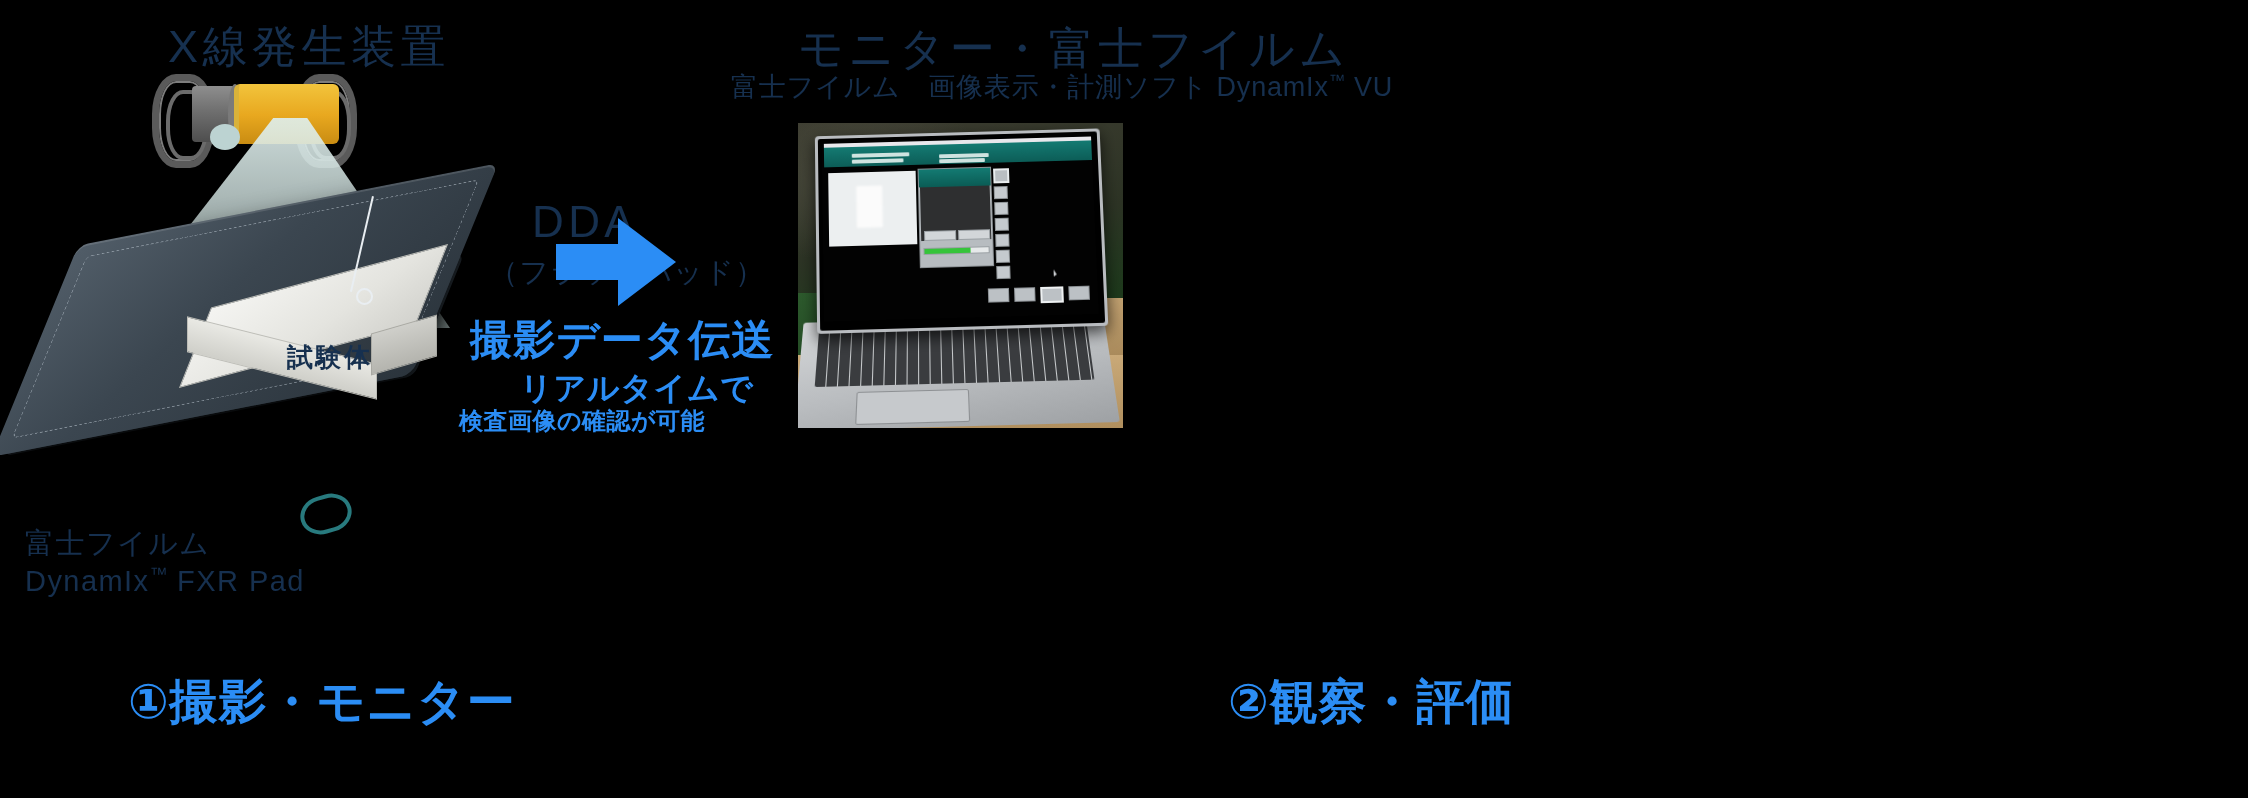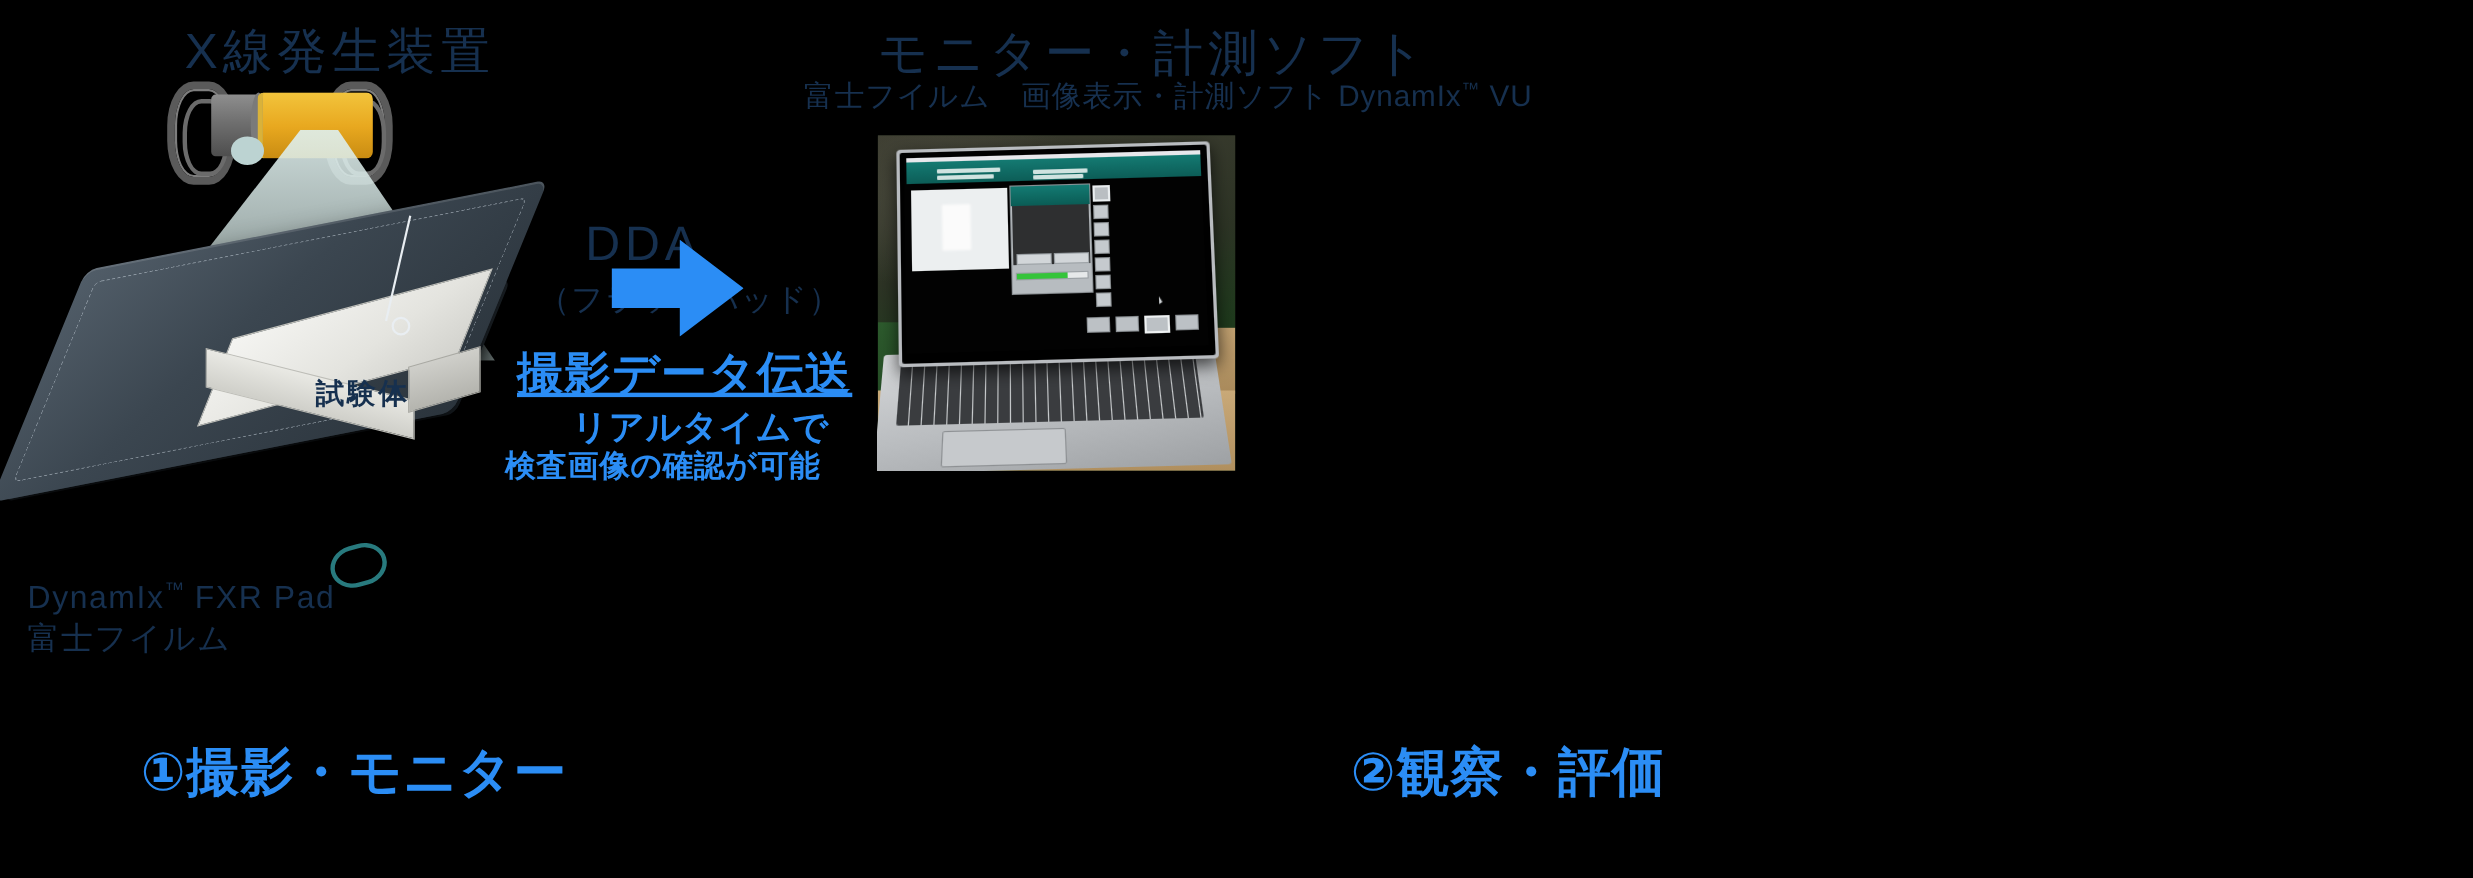--- a/index.html
+++ b/index.html
@@ -84,23 +84,23 @@
 
   
   #dda-leader{position:absolute;left:372px;top:196px;width:2px;height:98px;
         background:#e9eef2;transform:rotate(13deg);transform-origin:top left;}
   #dda-leader-dot{position:absolute;left:356px;top:288px;width:13px;height:13px;
         border:2px solid #e9eef2;border-radius:50%;}
 
   
   #transfer-arrow{position:absolute;left:556px;top:218px;width:120px;height:88px;}
   #transfer-arrow svg{display:block;}
-  #transfer-title{left:470px;top:312px;font-size:42px;font-weight:700;letter-spacing:.03em;text-decoration:underline;}
+  #transfer-title{left:470px;top:312px;font-size:42px;font-weight:700;letter-spacing:.03em;}
   #transfer-line1{left:520px;top:367px;font-size:32px;font-weight:700;letter-spacing:.02em;}
-  #transfer-line2{left:459px;top:405px;font-size:28px;font-weight:700;letter-spacing:.02em;}
+  #transfer-line2{left:459px;top:405px;font-size:24px;font-weight:700;letter-spacing:.02em;}
 
   
   #monitor-title{left:798px;top:19px;font-size:45px;letter-spacing:.10em;}
   #monitor-sub{left:731px;top:69px;font-size:27px;letter-spacing:.03em;}
   #monitor-sub .sup{font-size:.60em;vertical-align:.62em;}
 
   
   #laptop-photo{position:absolute;left:798px;top:123px;width:325px;height:305px;
         overflow:hidden;background:#1b2416;}
   .photo-bg{position:absolute;inset:0;
@@ -197,41 +197,41 @@
     </div>
 
     <div class="lbl navy" id="specimen-label">試験体</div>
 
     <div id="dda-leader"></div>
     <div id="dda-leader-dot"></div>
     <div class="lbl navy" id="dda-label">DDA</div>
     <div class="lbl navy" id="dda-sub-label">（フラットパッド）</div>
 
     <div id="product-info">
+      <div>富士フイルム</div>
       <div><span>DynamIx</span><span class="sup">™</span><span> FXR Pad</span></div>
-      <div>富士フイルム</div>
     </div>
 
     <div class="lbl azure" id="step1-caption">①撮影・モニター</div>
   </div>
 
   <div>
     <div id="transfer-arrow">
       <svg width="120" height="88" viewBox="0 0 120 88" aria-hidden="true">
         <polygon points="0,26 62,26 62,0 120,44 62,88 62,62 0,62" fill="#2b8df5"></polygon>
       </svg>
     </div>
     <div class="lbl azure" id="transfer-title">撮影データ伝送</div>
     <div class="lbl azure" id="transfer-line1">リアルタイムで</div>
     <div class="lbl azure" id="transfer-line2">検査画像の確認が可能</div>
   </div>
 
   <div>
 
-    <div class="lbl navy" id="monitor-title">モニター・計測ソフト</div>
+    <div class="lbl navy" id="monitor-title">モニター・富士フイルム</div>
 
     <div class="lbl navy" id="monitor-sub"><span>富士フイルム　画像表示・計測ソフト DynamIx</span><span class="sup">™</span><span> VU</span></div>
 
     <div id="laptop-photo">
       <div class="photo-bg"></div>
       <div class="photo-floor"></div>
       <div class="photo-desk2"></div>
       <div class="photo-desk"></div>
 
       <div id="base-deck">

